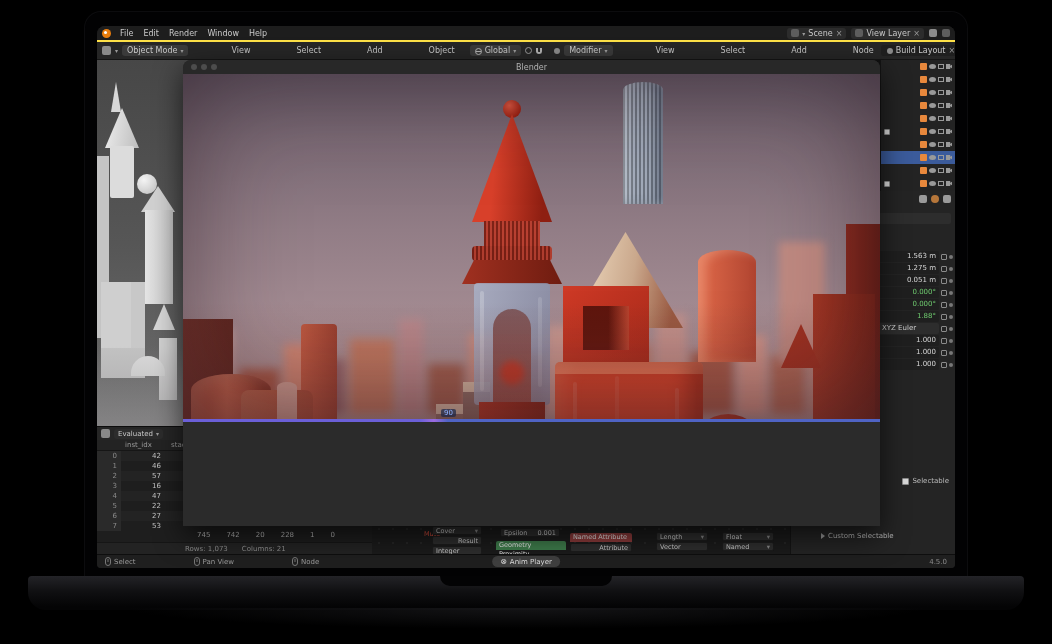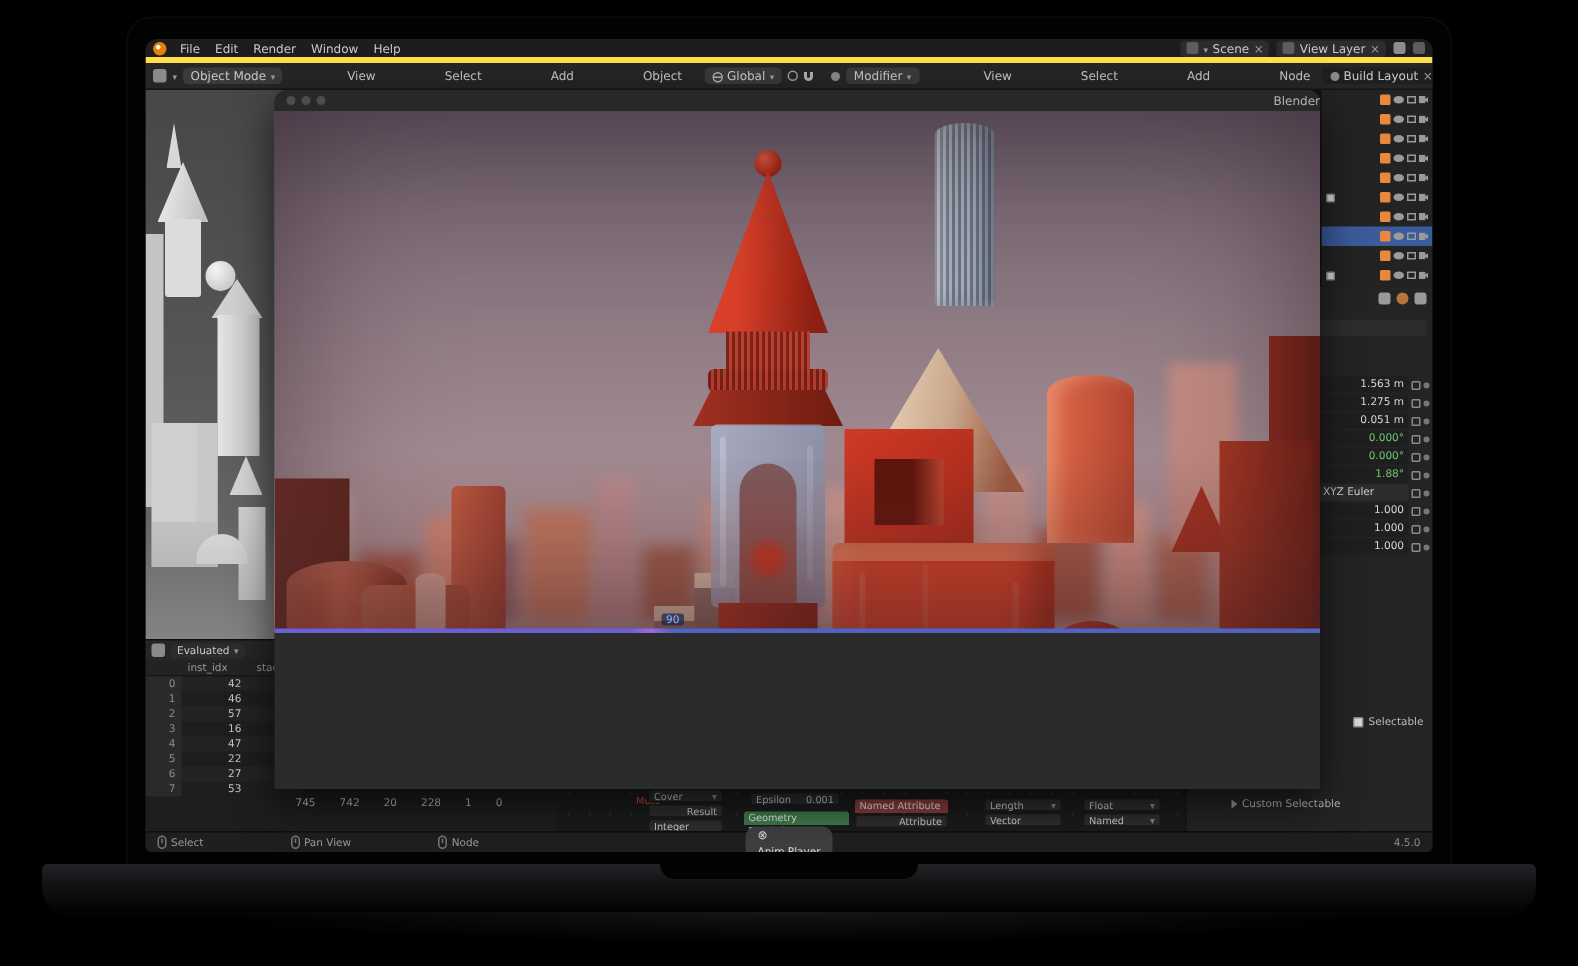--- a/index.html
+++ b/index.html
@@ -15,21 +15,21 @@
     background:#030304;border-radius:0 0 10px 10px;}
   .base-fade{position:absolute;left:28px;top:608px;width:996px;height:26px;
     background:radial-gradient(50% 100% at 50% 0%,rgba(40,40,44,.5),transparent 80%);}
 
   
   .ui{position:relative;width:858px;height:542px;background:#1d1d1d;border-radius:8px 8px 4px 4px;
     overflow:hidden;font-size:8px;color:#c8c8c8;}
 
   
   .menubar{height:16px;display:flex;align-items:center;gap:2px;background:#1d1d1d;
-    border-bottom:4px solid #fde047;padding:0 5px;}
+    border-bottom:2px solid #fde047;padding:0 5px;}
   .blogo{width:9px;height:9px;border-radius:50%;background:#e87d0d;position:relative;margin-right:3px;flex:0 0 auto;}
   .blogo::after{content:"";position:absolute;left:2px;top:2px;width:3px;height:3px;border-radius:50%;background:#fff;}
   .menu-item{padding:0 4px;color:#c9c9c9;white-space:nowrap;}
   .tabs{display:flex;align-items:flex-end;height:16px;margin-left:10px;}
   .ws-tab{padding:2px 7px 1px;color:#979797;border-radius:4px 4px 0 0;white-space:nowrap;}
   .ws-tab.active{background:#3d3d3d;color:#ececec;}
   .mb-right{margin-left:auto;display:flex;align-items:center;gap:5px;}
   .chip{display:flex;align-items:center;gap:3px;background:#2c2c2c;border-radius:3px;padding:1px 4px;white-space:nowrap;}
   .chev::after{content:"▾";font-size:6px;color:#9a9a9a;}
   .xi::after{content:"×";font-size:8px;color:#9a9a9a;line-height:6px;}
@@ -120,21 +120,21 @@
   .lock{width:6px;height:6px;border:1px solid #8a8a8a;border-radius:1px;flex:0 0 auto;}
   .pdot{width:4px;height:4px;border-radius:50%;background:#777;flex:0 0 auto;}
   .selectable-row{position:absolute;right:6px;top:286px;display:flex;align-items:center;gap:3px;color:#bbb;}
   .p-cb{width:7px;height:7px;border:1px solid #8a8a8a;border-radius:1px;background:#d8d8d8;}
   .custom-props{position:absolute;left:30px;bottom:14px;display:flex;align-items:center;gap:3px;color:#b9b9b9;}
   .tri-right{width:0;height:0;border-top:3px solid transparent;border-bottom:3px solid transparent;border-left:4px solid #9a9a9a;}
 
   
   .float-window{position:absolute;left:86px;top:0;width:697px;height:466px;background:#2b2b2b;
     border-radius:8px 8px 0 0;box-shadow:0 10px 28px rgba(0,0,0,.65);z-index:10;}
-  .title-bar{height:14px;position:relative;display:flex;align-items:center;justify-content:flex-end;
+  .title-bar{height:14px;position:relative;display:flex;align-items:center;justify-content:center;
     background:#282828;border-radius:8px 8px 0 0;color:#b3b3b3;font-size:8px;}
   .dots{position:absolute;left:8px;top:4px;display:flex;gap:4px;}
   .dot{width:6px;height:6px;border-radius:50%;background:#4c4c4c;}
 
   
   .render-area{position:relative;width:697px;height:348px;overflow:hidden;
     background:linear-gradient(180deg,#675a67 0%,#7b6a75 18%,#927d86 45%,#a38b92 68%,#ac9499 85%,#af999d 100%);}
   .render-area > div{position:absolute;}
   .bg-city{left:-10px;top:228px;height:112px;display:flex;align-items:flex-end;gap:5px;filter:blur(5px);}
   .bg-city div{flex:0 0 auto;}
@@ -147,22 +147,22 @@
   .vignette{left:0;top:0;right:0;bottom:0;z-index:35;pointer-events:none;
     box-shadow:inset 0 0 110px rgba(35,18,28,.55);}
 
   
   .statusbar{height:14px;display:flex;align-items:center;background:#1f1f1f;border-top:1px solid #0e0e0e;
     padding:0 8px;font-size:7px;color:#9a9a9a;position:relative;}
   .hints{display:flex;gap:58px;}
   .hint{display:flex;align-items:center;gap:3px;}
   .mouse{width:6px;height:9px;border:1px solid #777;border-radius:3px;position:relative;flex:0 0 auto;}
   .mouse::after{content:"";position:absolute;left:50%;top:1px;width:1px;height:3px;background:#777;transform:translateX(-50%);}
-  .player-pill{position:absolute;left:50%;transform:translateX(-50%);display:flex;align-items:flex-start;gap:3px;
-    background:#3f3f3f;border-radius:7px;padding:1px 8px;color:#dedede;flex-direction:column;}
+  .player-pill{position:absolute;left:50%;transform:translateX(-50%);display:flex;align-items:center;gap:3px;
+    background:#3f3f3f;border-radius:7px;padding:1px 8px;color:#dedede;}
   .stop-ic::before{content:"⊗";font-size:8px;color:#dedede;}
   .version{margin-left:auto;color:#8a8a8a;}
 </style>
 </head>
 <body>
 
 <div class="laptop-screen">
   <div class="ui">
 
     <div class="menubar">
@@ -336,20 +336,24 @@
             <span class="rv">53</span>
             <span class="rb"></span>
           </div>
         <div class="ss-overflow">
           <span>745</span>
             <span>742</span>
             <span>20</span>
             <span>228</span>
             <span>1</span>
             <span>0</span>
+        </div>
+        <div class="ss-footer">
+          <span>Rows: 1,073</span>
+          <span>Columns: 21</span>
         </div>
       </div>
 
       <div class="outliner">
         <div class="ol-row">
             <span class="ol-cb"></span>
             <span class="ol-obj"></span>
             <span class="ol-eye"></span>
             <span class="ol-scr"></span>
             <span class="ol-cam"></span>

